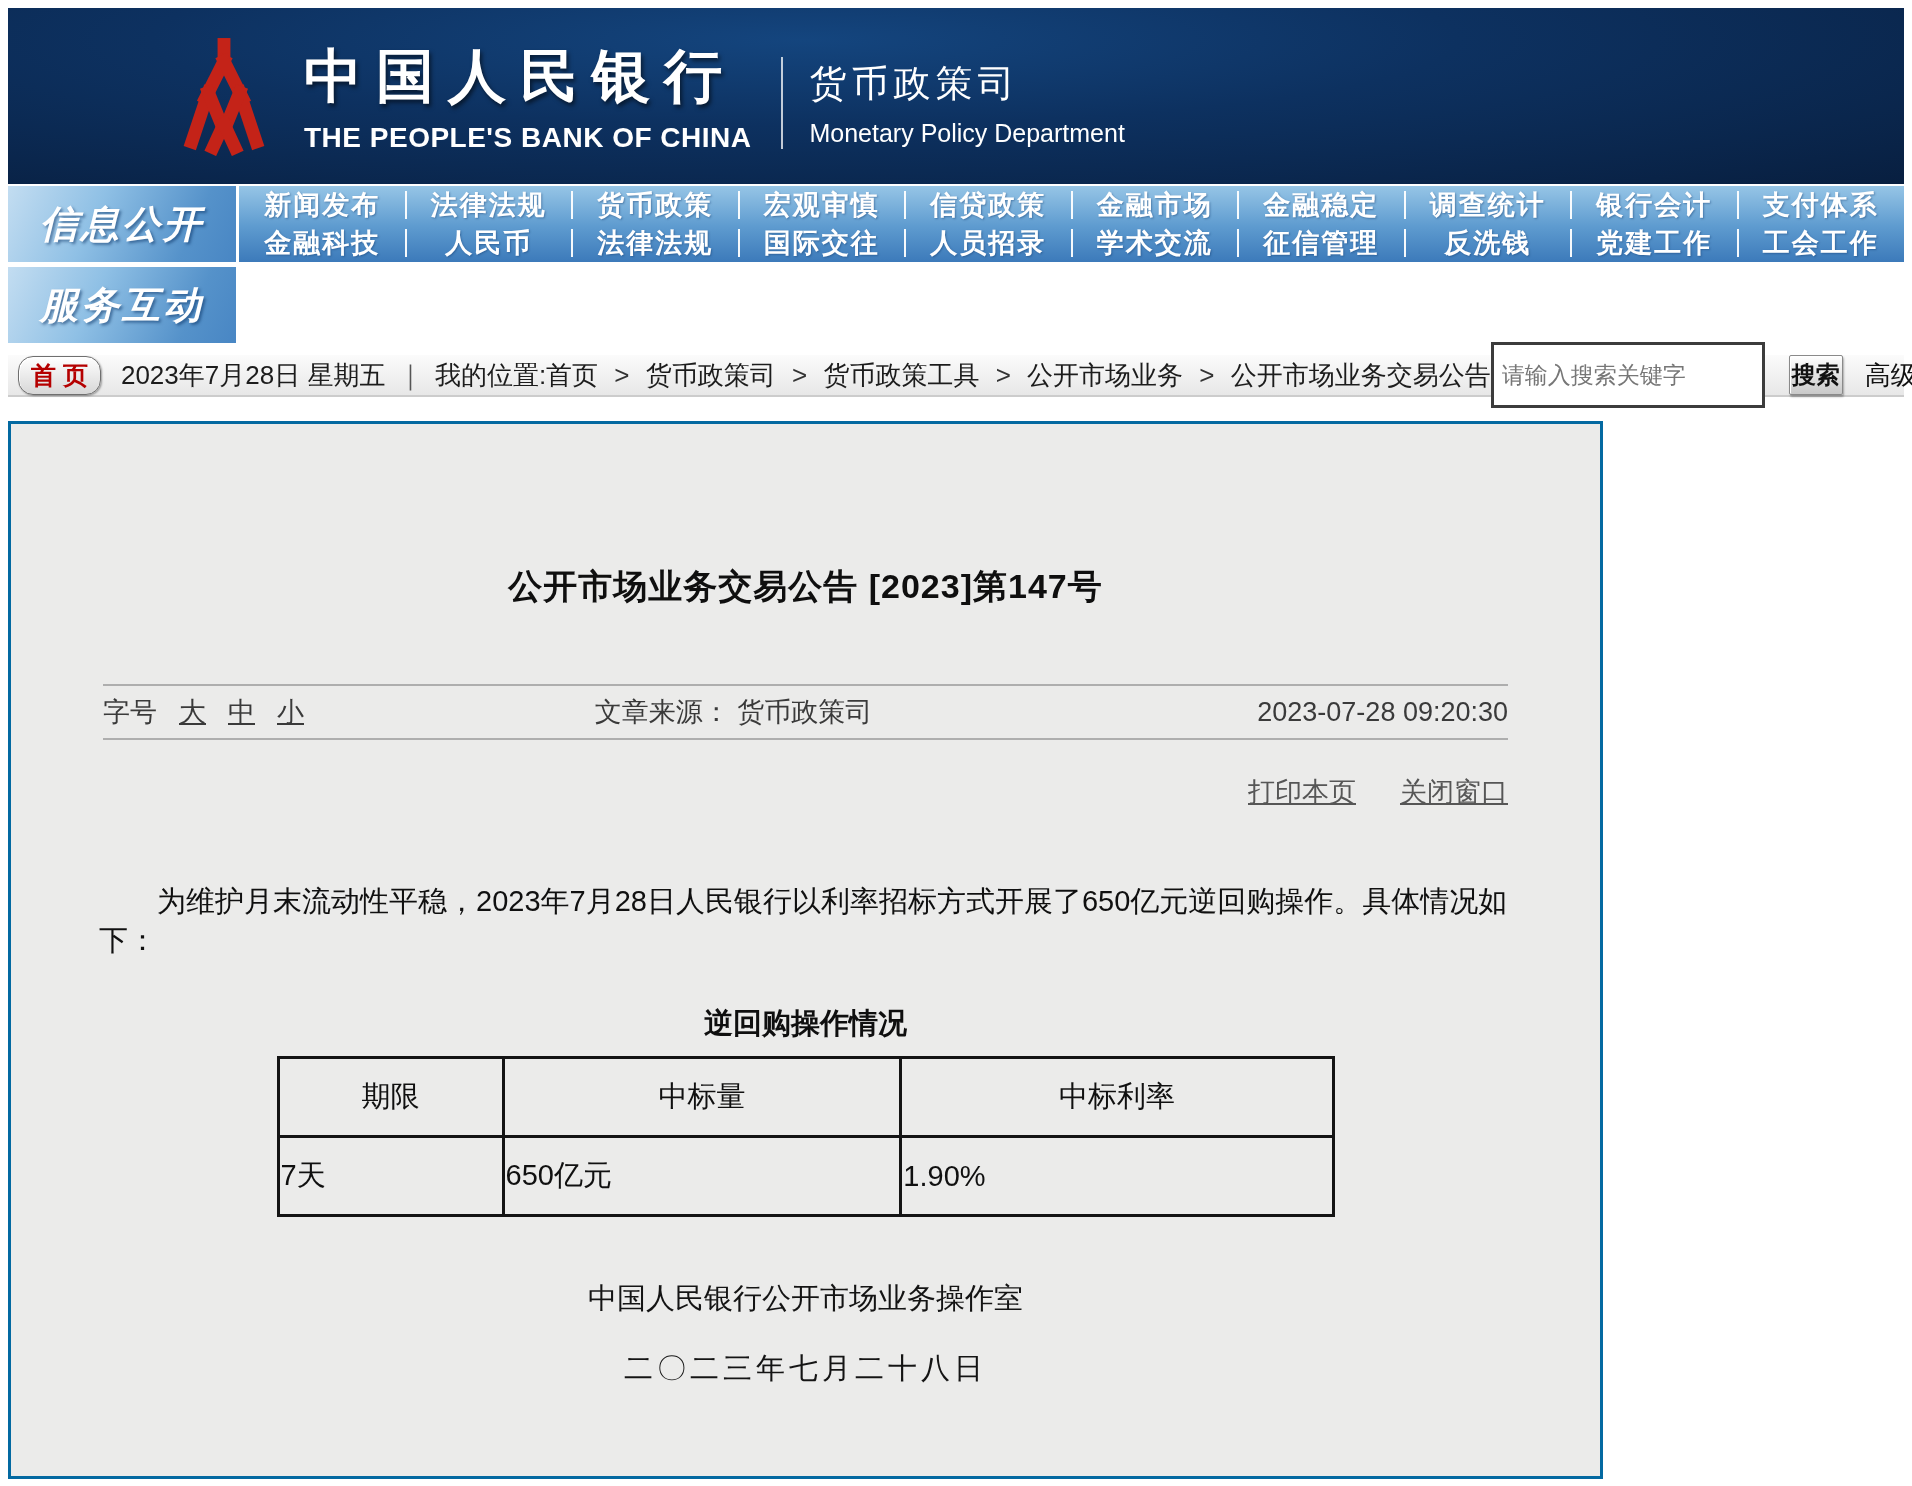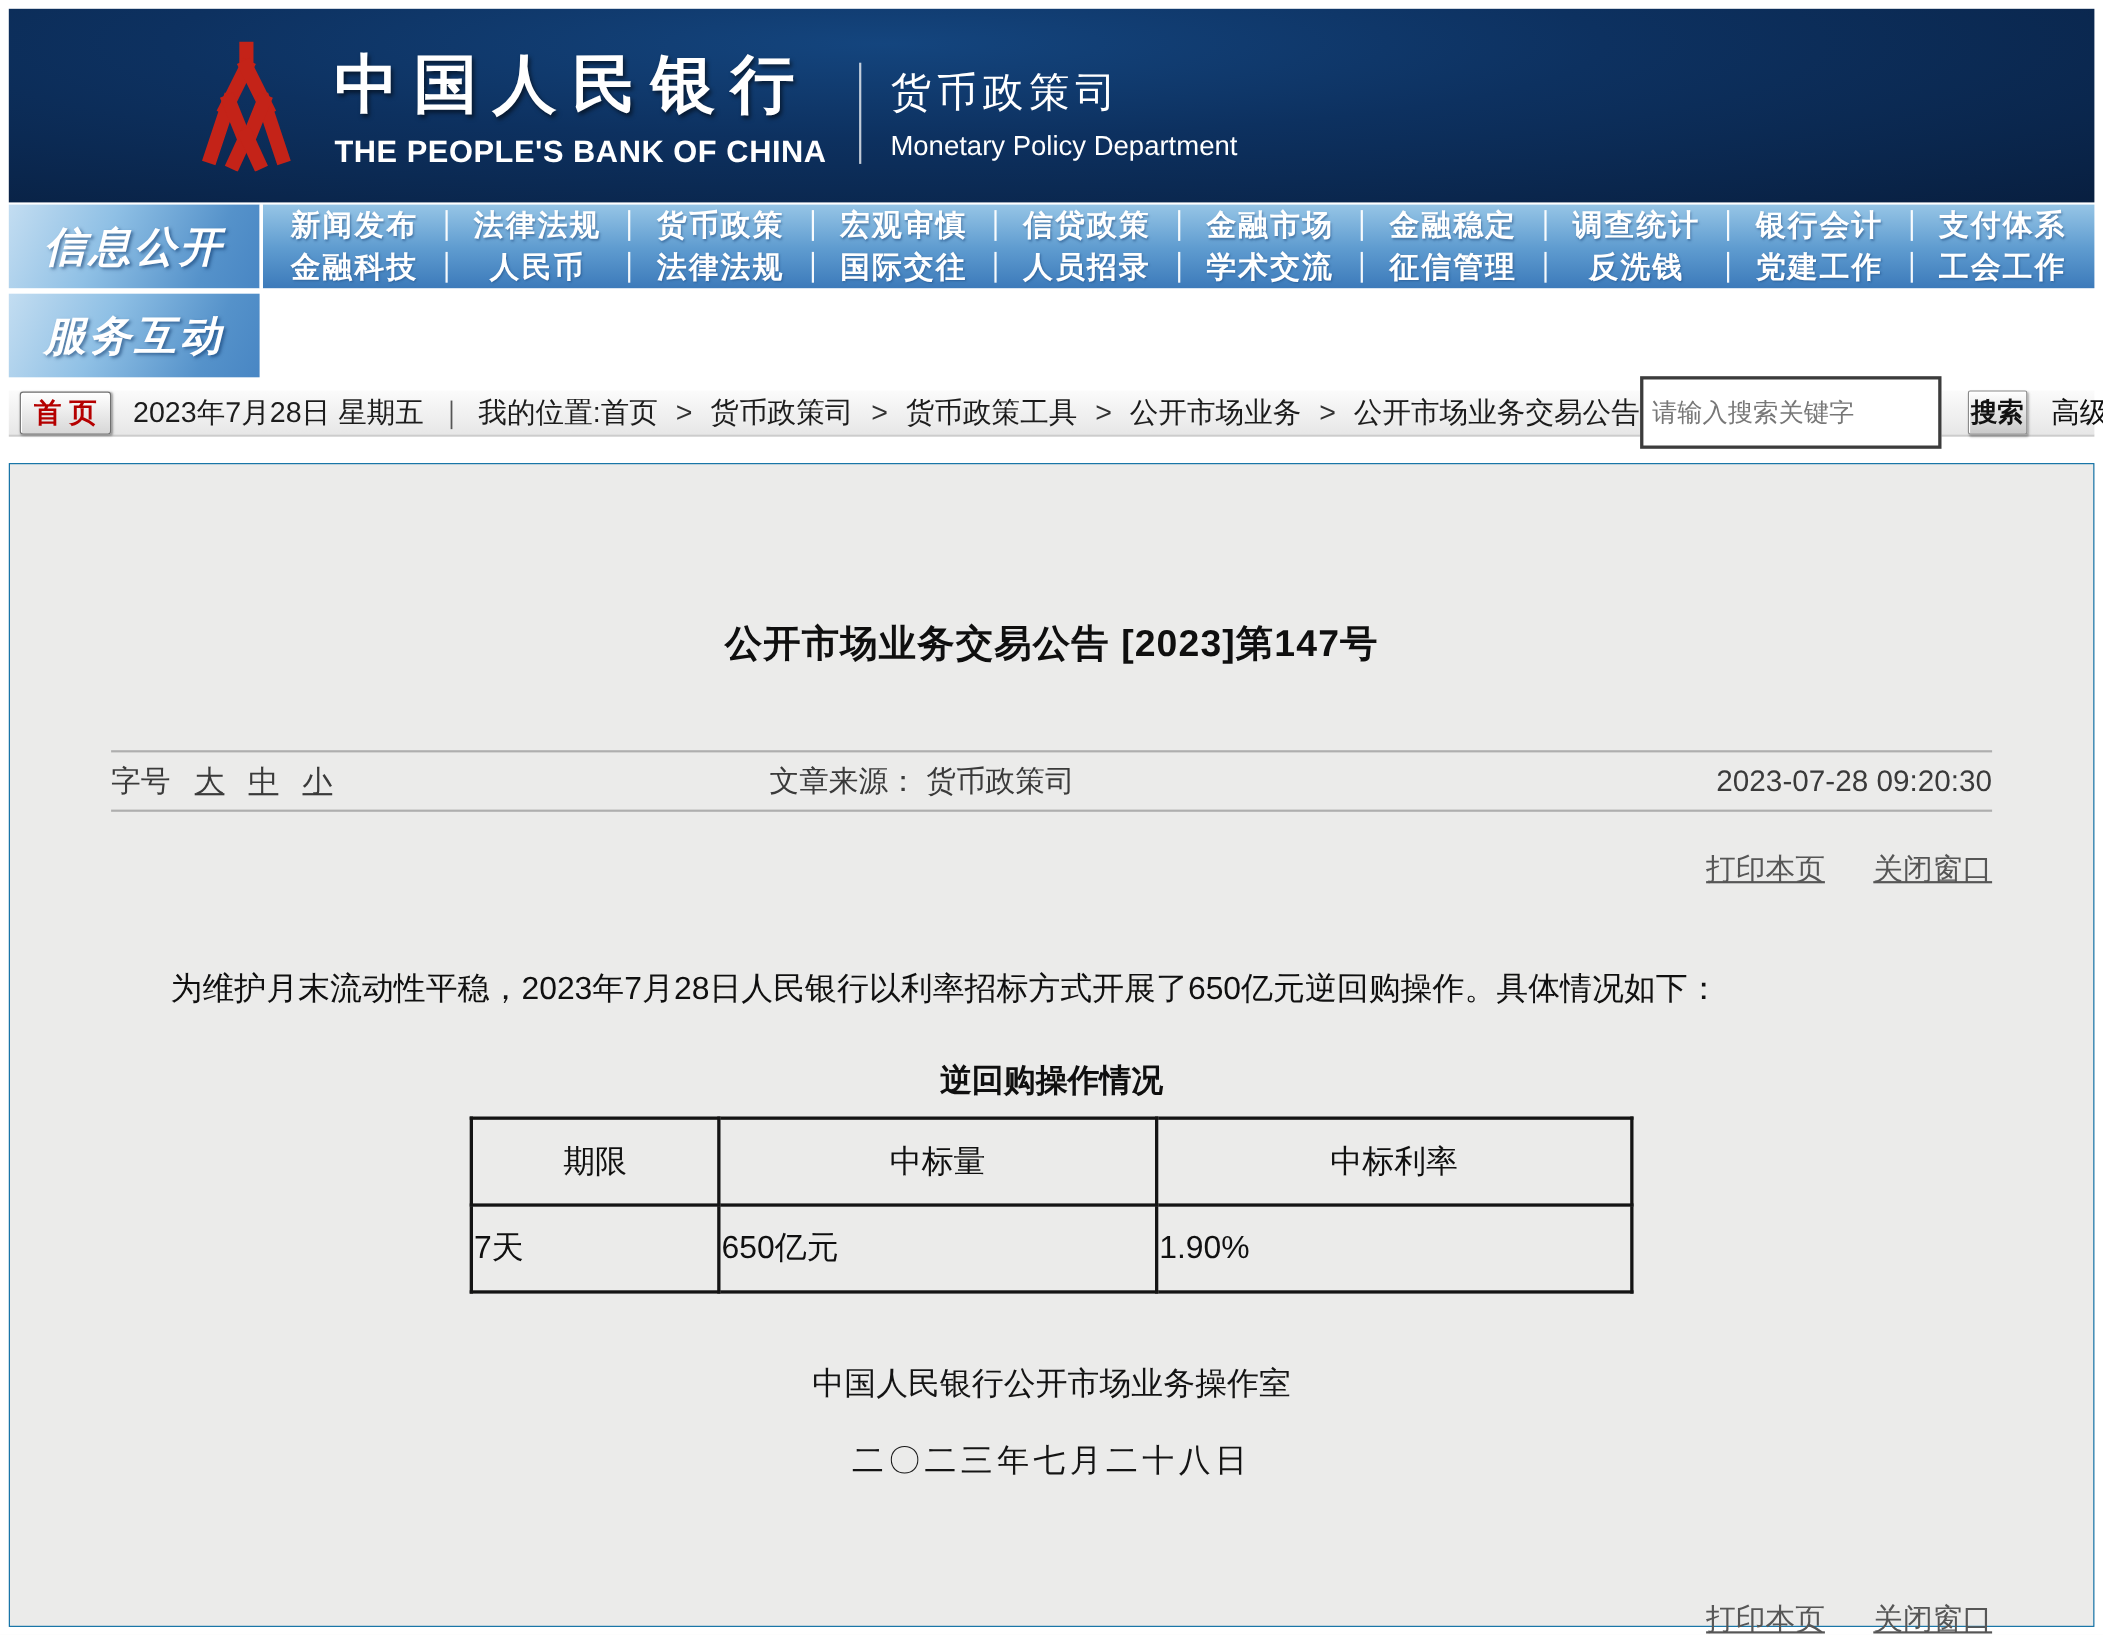--- a/index.html
+++ b/index.html
@@ -35,39 +35,39 @@
             text-shadow:1px 1px 2px rgba(20,60,110,.45);}
   .nav-item + .nav-item::before{content:"";position:absolute;left:-1px;top:5px;bottom:5px;width:2px;
             background:rgba(255,255,255,.95);}
   .nav-gap{height:5px;background:#fff;}
 
   
   .statusbar{position:absolute;left:8px;top:355px;width:1896px;height:40px;
              background:linear-gradient(#fbfbfb,#e7e7e7);border-bottom:2px solid #cccccc;
              display:flex;align-items:center;font-size:26px;color:#1c1c1c;white-space:nowrap;}
   .home-btn{margin-left:10px;font-size:25px;font-weight:bold;color:#b50000;
-            background:linear-gradient(#ffffff,#d7d7d7);border:1px solid #6f6f6f;border-radius:3px;
+            background:linear-gradient(#ffffff,#d7d7d7);border:1px solid #6f6f6f;border-radius:15px;
             padding:2px 12px;box-shadow:inset 1px 1px 0 #fff,1px 1px 2px rgba(0,0,0,.35);cursor:pointer;
             font-family:inherit;}
   .sb-date{margin-left:20px;}
   .sb-sep{margin:0 12px;color:#555;}
   .crumbs a{color:#1c1c1c;text-decoration:none;cursor:pointer;}
   .crumb-sep{margin:0 9px;color:#333;}
   .search-input{margin-left:auto;width:252px;height:26px;border:3px solid #3c3c3c;background:#fff;
             font-size:23px;padding:17px 8px;color:#a16207;font-family:inherit;}
   .search-input::placeholder{color:#777;}
   .search-btn{margin-left:24px;font-size:24px;font-weight:bold;color:#111;
             background:linear-gradient(#ffffff,#c9c9c9);border:1px solid #8a8a8a;border-radius:2px;
             padding:3px 2px;box-shadow:1px 2px 2px rgba(0,0,0,.3),inset 1px 1px 0 #fff;cursor:pointer;
             font-family:inherit;}
   .adv-search{margin-left:22px;margin-right:26px;color:#111;text-decoration:none;cursor:pointer;}
 
   
-  .article{position:absolute;left:8px;top:421px;width:1896px;height:1058px;box-sizing:border-box;
-           background:#ebebea;border:1px solid #0369a1;color:#141414;}
+  .article{position:absolute;left:8px;top:421px;width:1595px;height:1058px;box-sizing:border-box;
+           background:#ebebea;border:3px solid #0369a1;color:#141414;}
   .article h1{margin:140px 0 0;text-align:center;font-size:34px;font-weight:bold;color:#0f0f0f;
            letter-spacing:1px;}
   .meta-row{position:relative;margin:74px 92px 0;height:52px;display:flex;align-items:center;
            border-top:2px solid #aeaeae;border-bottom:2px solid #aeaeae;font-size:27px;color:#3a3a3a;}
   .fontsize-group{display:flex;align-items:center;gap:22px;}
   .fontsize-group a{color:#3a3a3a;text-decoration:underline;cursor:pointer;}
   .meta-source{position:absolute;left:35%;}
   .meta-datetime{margin-left:auto;color:#3a3a3a;}
   .print-row{display:flex;justify-content:flex-end;gap:44px;margin:34px 92px 0;font-size:27px;}
   .print-row a{color:#565656;text-decoration:underline;cursor:pointer;}

